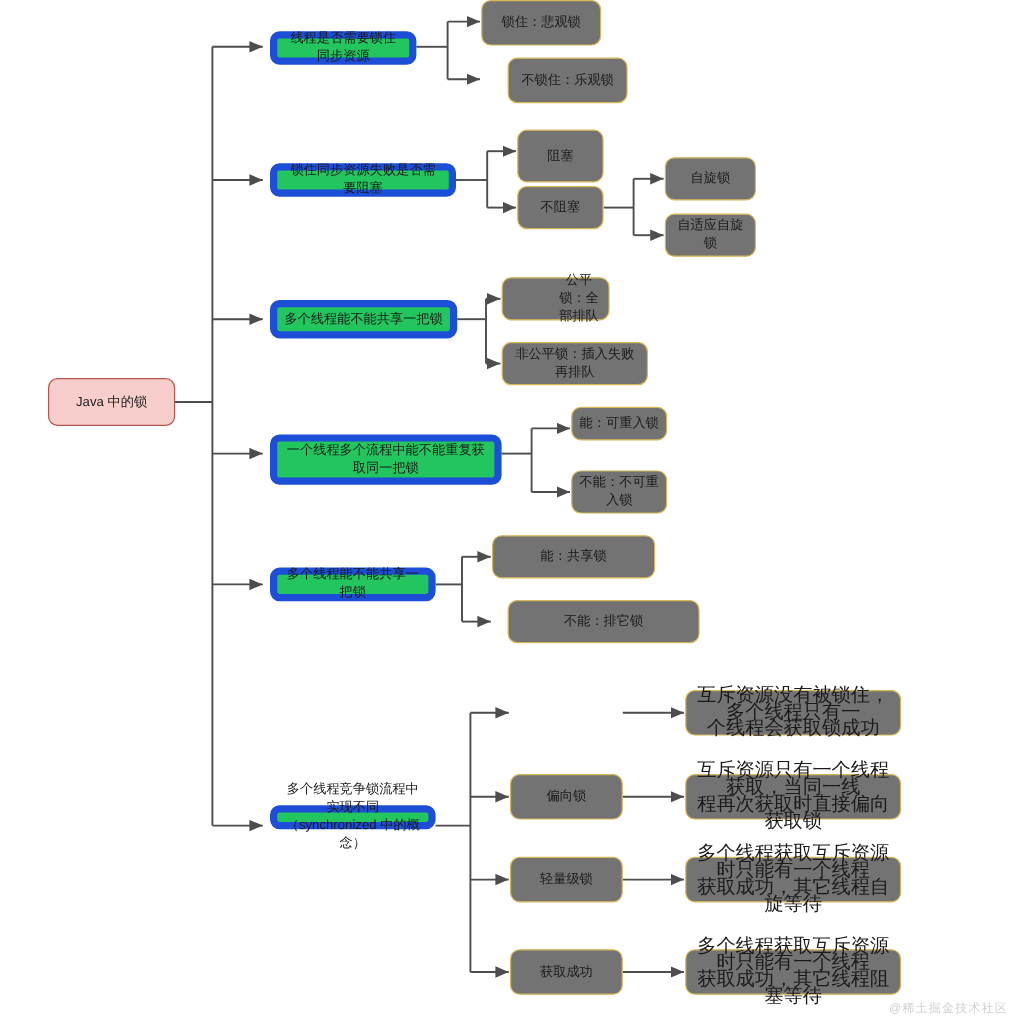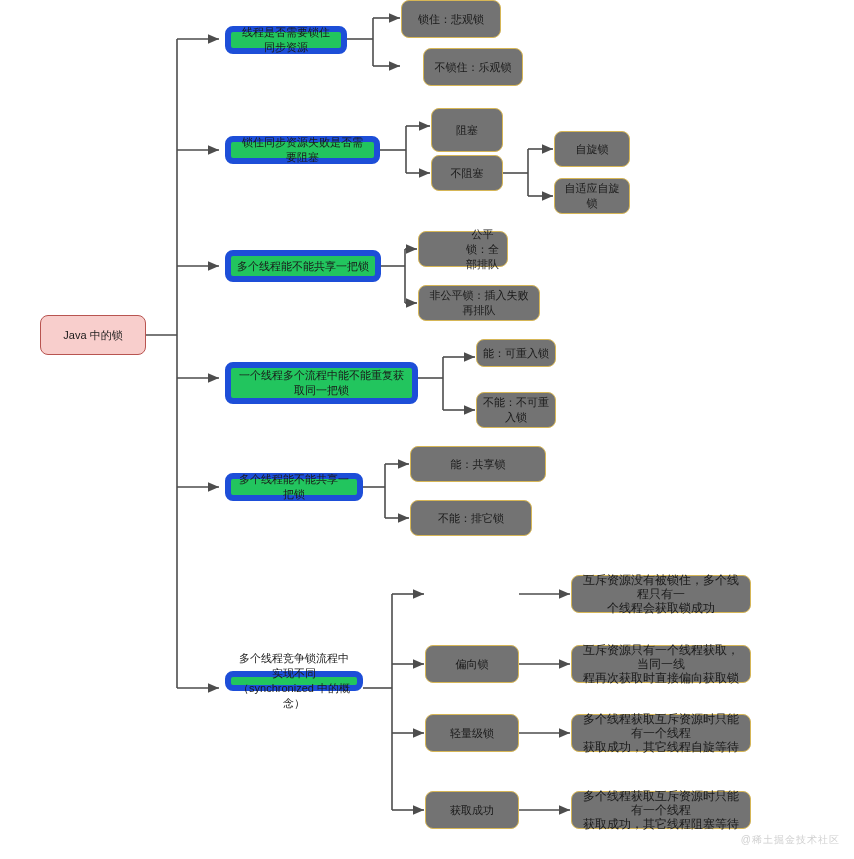--- a/index.html
+++ b/index.html
@@ -20,21 +20,21 @@
     border-radius:8px;
     font-size:11px;
     line-height:15px;
     color:#1a1a1a;
     padding:2px 6px;
     white-space:pre-line;
   }
   .node.root{background:#f8cecc;border:1px solid #b85450;}
   .node.blue{background:#22c55e;border:6px solid #1d4ed8;}
   .node.yellow{background:#737373;border:1px solid #d6b656;}
-  .node.desc{font-size:12px;line-height:14px;}
+  .node.desc{font-size:16px;line-height:14px;}
   .watermark{
     position:absolute;right:14px;bottom:12px;
     font-size:10px;color:#d0d0d0;letter-spacing:1px;
     user-select:none;
   }
 </style>
 </head>
 <body>
 
 <div id="canvas">
@@ -117,21 +117,21 @@
   <div class="node blue" style="left:225px;top:250px;width:156px;height:32px;">多个线程能不能共享一把锁</div>
   <div class="node yellow" style="left:418px;top:231px;width:90px;height:36px;padding-left:45px;">公平锁：全部排队</div>
   <div class="node yellow" style="left:418px;top:285px;width:122px;height:36px;">非公平锁：插入失败再排队</div>
 
   <div class="node blue" style="left:225px;top:362px;width:193px;height:42px;">一个线程多个流程中能不能重复获取同一把锁</div>
   <div class="node yellow" style="left:476px;top:339px;width:80px;height:28px;">能：可重入锁</div>
   <div class="node yellow" style="left:476px;top:392px;width:80px;height:36px;">不能：不可重入锁</div>
 
   <div class="node blue" style="left:225px;top:473px;width:138px;height:28px;">多个线程能不能共享一把锁</div>
   <div class="node yellow" style="left:410px;top:446px;width:136px;height:36px;">能：共享锁</div>
-  <div class="node yellow" style="left:410px;top:500px;width:122px;height:36px;">不能：排它锁</div>
+  <div class="node yellow" style="left:423px;top:500px;width:160px;height:36px;">不能：排它锁</div>
 
   <div class="node blue" style="left:225px;top:671px;width:138px;height:20px;">多个线程竞争锁流程中实现不同
 （synchronized 中的概念）</div>
 
   <div class="node yellow desc" style="left:571px;top:575px;width:180px;height:38px;">互斥资源没有被锁住，多个线程只有一
 个线程会获取锁成功</div>
 
   <div class="node yellow" style="left:425px;top:645px;width:94px;height:38px;">偏向锁</div>
   <div class="node yellow desc" style="left:571px;top:645px;width:180px;height:38px;">互斥资源只有一个线程获取，当同一线
 程再次获取时直接偏向获取锁</div>

